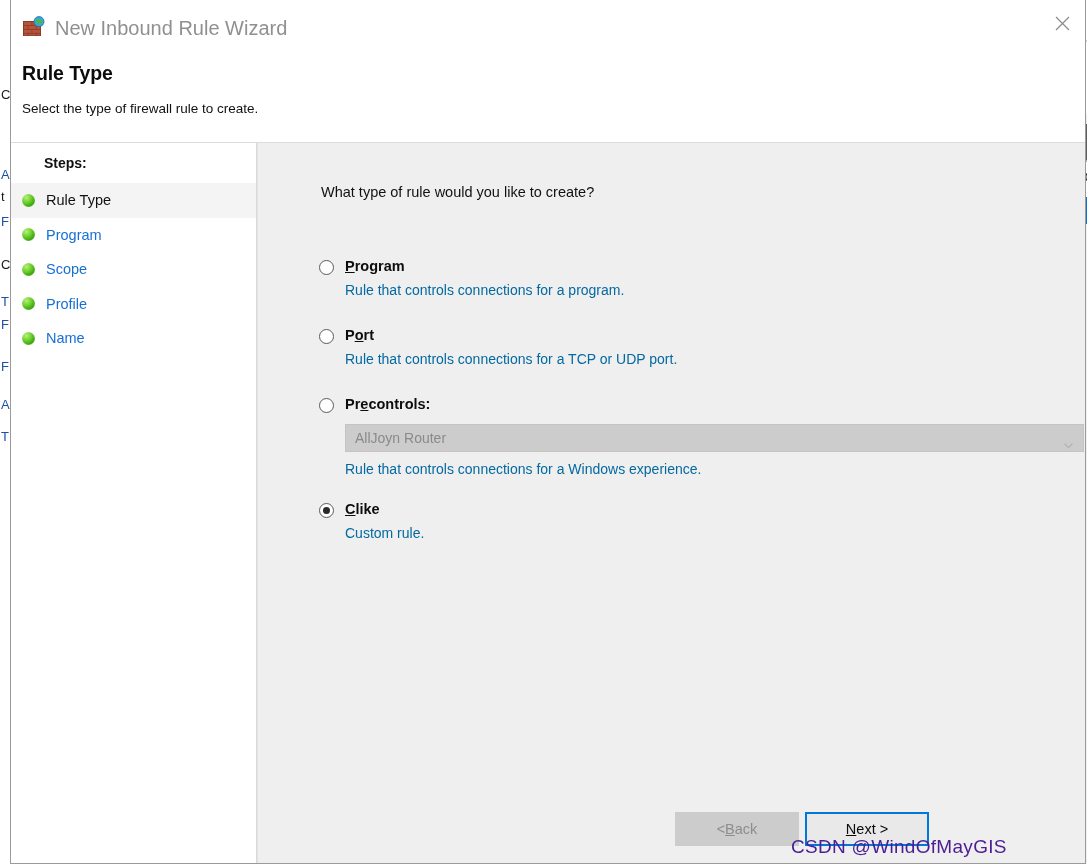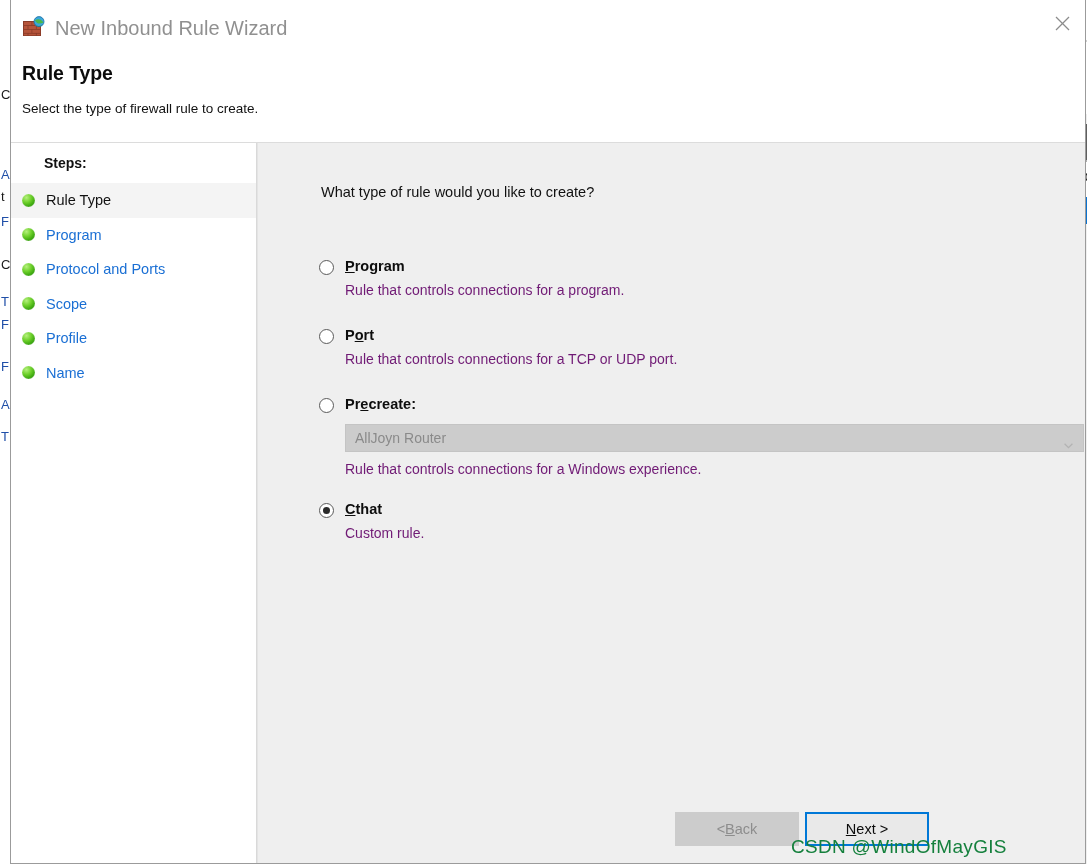--- a/index.html
+++ b/index.html
@@ -241,21 +241,21 @@
     font-weight: bold;
     color: #0d0d0d;
     white-space: nowrap;
   }
   .opt-label u { text-decoration: underline; }
   .opt-desc {
     position: absolute;
     left: 26px;
     top: 24px;
     font-size: 14px;
-    color: #701a75;
+    color: #0369a1;
     white-space: nowrap;
   }
 
   
   .combo {
     position: absolute;
     left: 87px;
     width: 739px;
     height: 28px;
     background: #cccccc;
@@ -303,21 +303,21 @@
   .btn.default {
     background: #e9e9e9;
     border: 2px solid #0078d7;
   }
 
   .watermark {
     position: absolute;
     left: 791px;
     top: 836px;
     font-size: 19px;
-    color: #15803d;
+    color: #4c1d95;
     white-space: nowrap;
     letter-spacing: 0.3px;
   }
 </style>
 </head>
 <body>
 
 <div id="bg-layer">
   <div class="bg-left-strip">
       <div class="bg-left-letter" style="top: 88px;">C</div>
@@ -393,24 +393,20 @@
         <div class="step-row current">
           <span class="step-bullet"></span>
           <span class="step-label">Rule Type</span>
         </div>
 
         <div class="step-row">
           <span class="step-bullet"></span>
           <span class="step-label">Program</span>
         </div>
 
-        <div class="step-row">
-          <span class="step-bullet"></span>
-          <span class="step-label">Protocol and Ports</span>
-        </div>
 
         <div class="step-row">
           <span class="step-bullet"></span>
           <span class="step-label">Scope</span>
         </div>
 
 
         <div class="step-row">
           <span class="step-bullet"></span>
           <span class="step-label">Profile</span>
@@ -437,37 +433,37 @@
       </div>
 
       <div class="opt" style="top:184px;">
         <span class="radio"></span>
         <span class="opt-label"><span>P</span><u>o</u><span>rt</span></span>
         <span class="opt-desc">Rule that controls connections for a TCP or UDP port.</span>
       </div>
 
       <div class="opt" style="top:253px;">
         <span class="radio"></span>
-        <span class="opt-label"><span>Pr</span><u>e</u><span>create:</span></span>
+        <span class="opt-label"><span>Pr</span><u>e</u><span>controls:</span></span>
       </div>
 
       <div class="combo" style="top:281px;">
         <span class="combo-value">AllJoyn Router</span>
         <span class="combo-arrow">
           <svg width="9" height="6" viewBox="0 0 9 6">
             <polyline points="0.6,0.8 4.5,4.6 8.4,0.8" fill="none" stroke="#b3b3b3" stroke-width="1.3"></polyline>
           </svg>
         </span>
       </div>
 
       <div class="opt-desc" style="position:absolute; left:87px; top:318px;">Rule that controls connections for a Windows experience.</div>
 
       <div class="opt" style="top:358px;">
         <span class="radio checked"></span>
-        <span class="opt-label"><u>C</u><span>that</span></span>
+        <span class="opt-label"><u>C</u><span>like</span></span>
         <span class="opt-desc">Custom rule.</span>
       </div>
 
       <button class="btn disabled" style="left:417px; top:669px;">
           <span>&lt; </span>
           <u>B</u>
           <span>ack</span>
         </button>
 
       <button class="btn default" style="left:547px; top:669px;">

